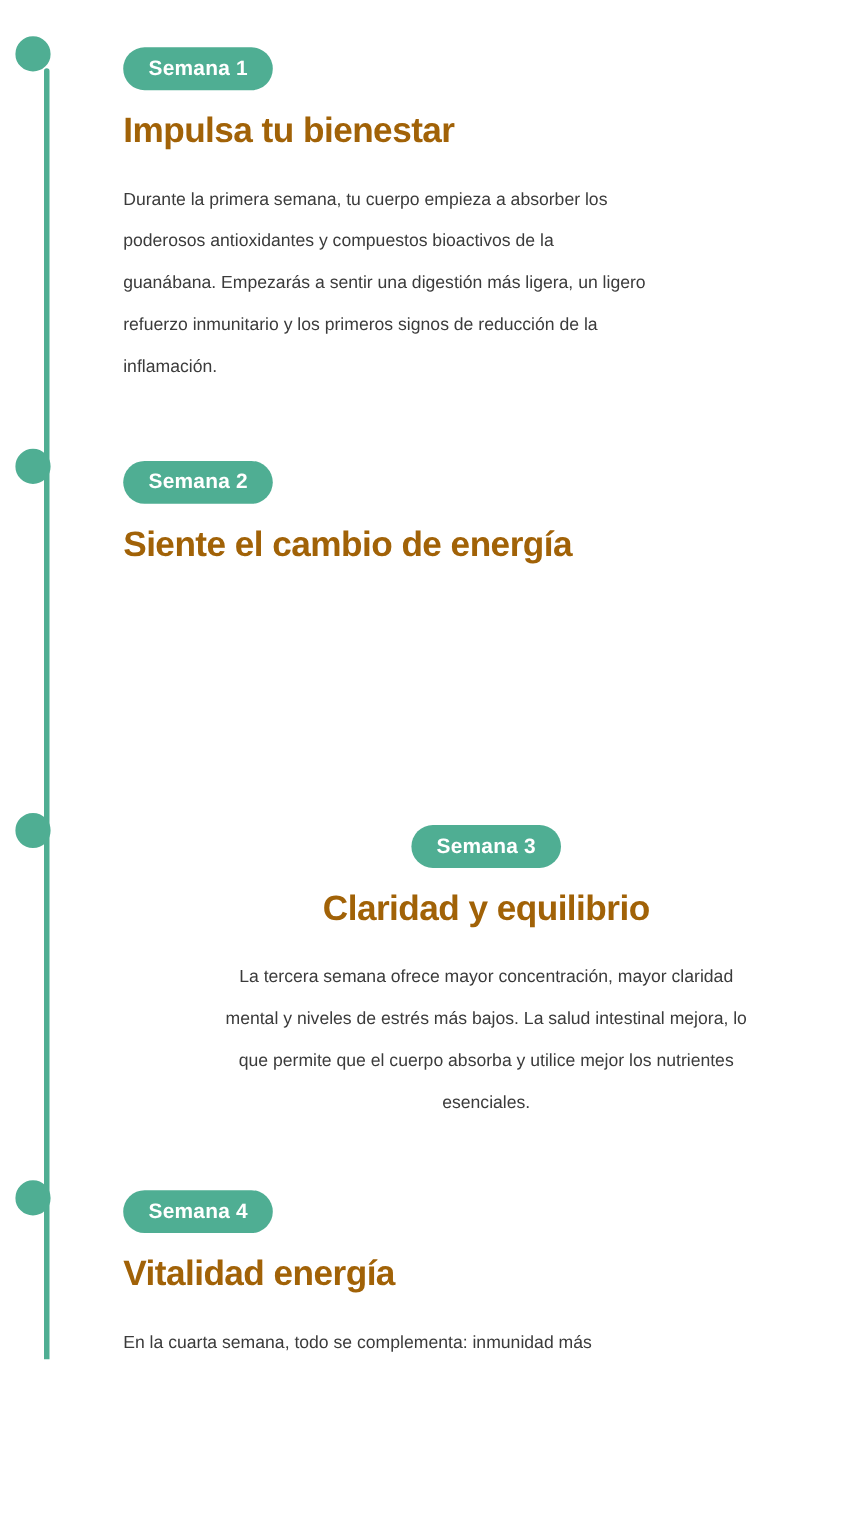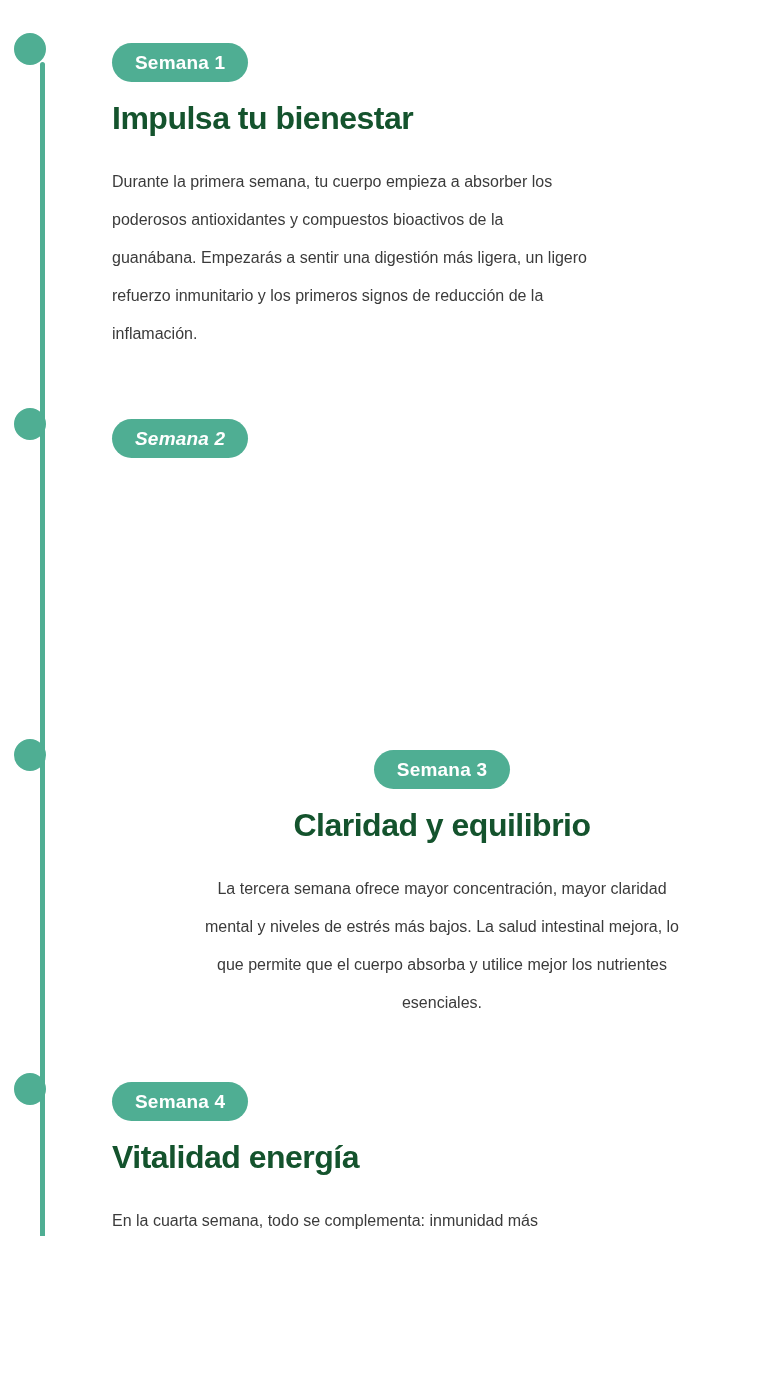--- a/index.html
+++ b/index.html
@@ -36,41 +36,41 @@
   .marker-1 { top: 33px; }
   .marker-2 { top: 408px; }
   .marker-3 { top: 739px; }
   .marker-4 { top: 1073px; }
   .timeline-item {
     position: absolute;
     left: 112px;
     width: 660px;
   }
   .item-1 { top: 43px; }
-  .item-2 { top: 419px; font-style: italic; }
+  .item-2 { top: 419px; }
   .item-3 { top: 750px; text-align: center; }
   .item-4 { top: 1082px; }
   .week-badge {
     display: inline-block;
     background: #4FAE93;
     color: #ffffff;
     font-size: 19px;
     font-weight: 700;
     line-height: 25px;
     padding: 7px 23px;
     border-radius: 22px;
     margin-bottom: 17px;
     letter-spacing: 0.2px;
   }
   .section-title {
     font-size: 32px;
     font-weight: 700;
     letter-spacing: -0.5px;
     line-height: 38px;
-    color: #14532d;
+    color: #a16207;
     margin-bottom: 26px;
   }
   .section-body {
     font-size: 16px;
     line-height: 38px;
     color: #3b3b3b;
     white-space: pre-line;
   }
 </style>
 </head>
@@ -90,20 +90,21 @@
     <div class="section-title">Impulsa tu bienestar</div>
     <div class="section-body">Durante la primera semana, tu cuerpo empieza a absorber los
 poderosos antioxidantes y compuestos bioactivos de la
 guanábana. Empezarás a sentir una digestión más ligera, un ligero
 refuerzo inmunitario y los primeros signos de reducción de la
 inflamación.</div>
   </div>
 
   <div class="timeline-item item-2">
     <span class="week-badge">Semana 2</span>
+    <div class="section-title">Siente el cambio de energía</div>
   </div>
 
   <div class="timeline-item item-3">
     <span class="week-badge">Semana 3</span>
     <div class="section-title">Claridad y equilibrio</div>
     <div class="section-body">La tercera semana ofrece mayor concentración, mayor claridad
 mental y niveles de estrés más bajos. La salud intestinal mejora, lo
 que permite que el cuerpo absorba y utilice mejor los nutrientes
 esenciales.</div>
   </div>

